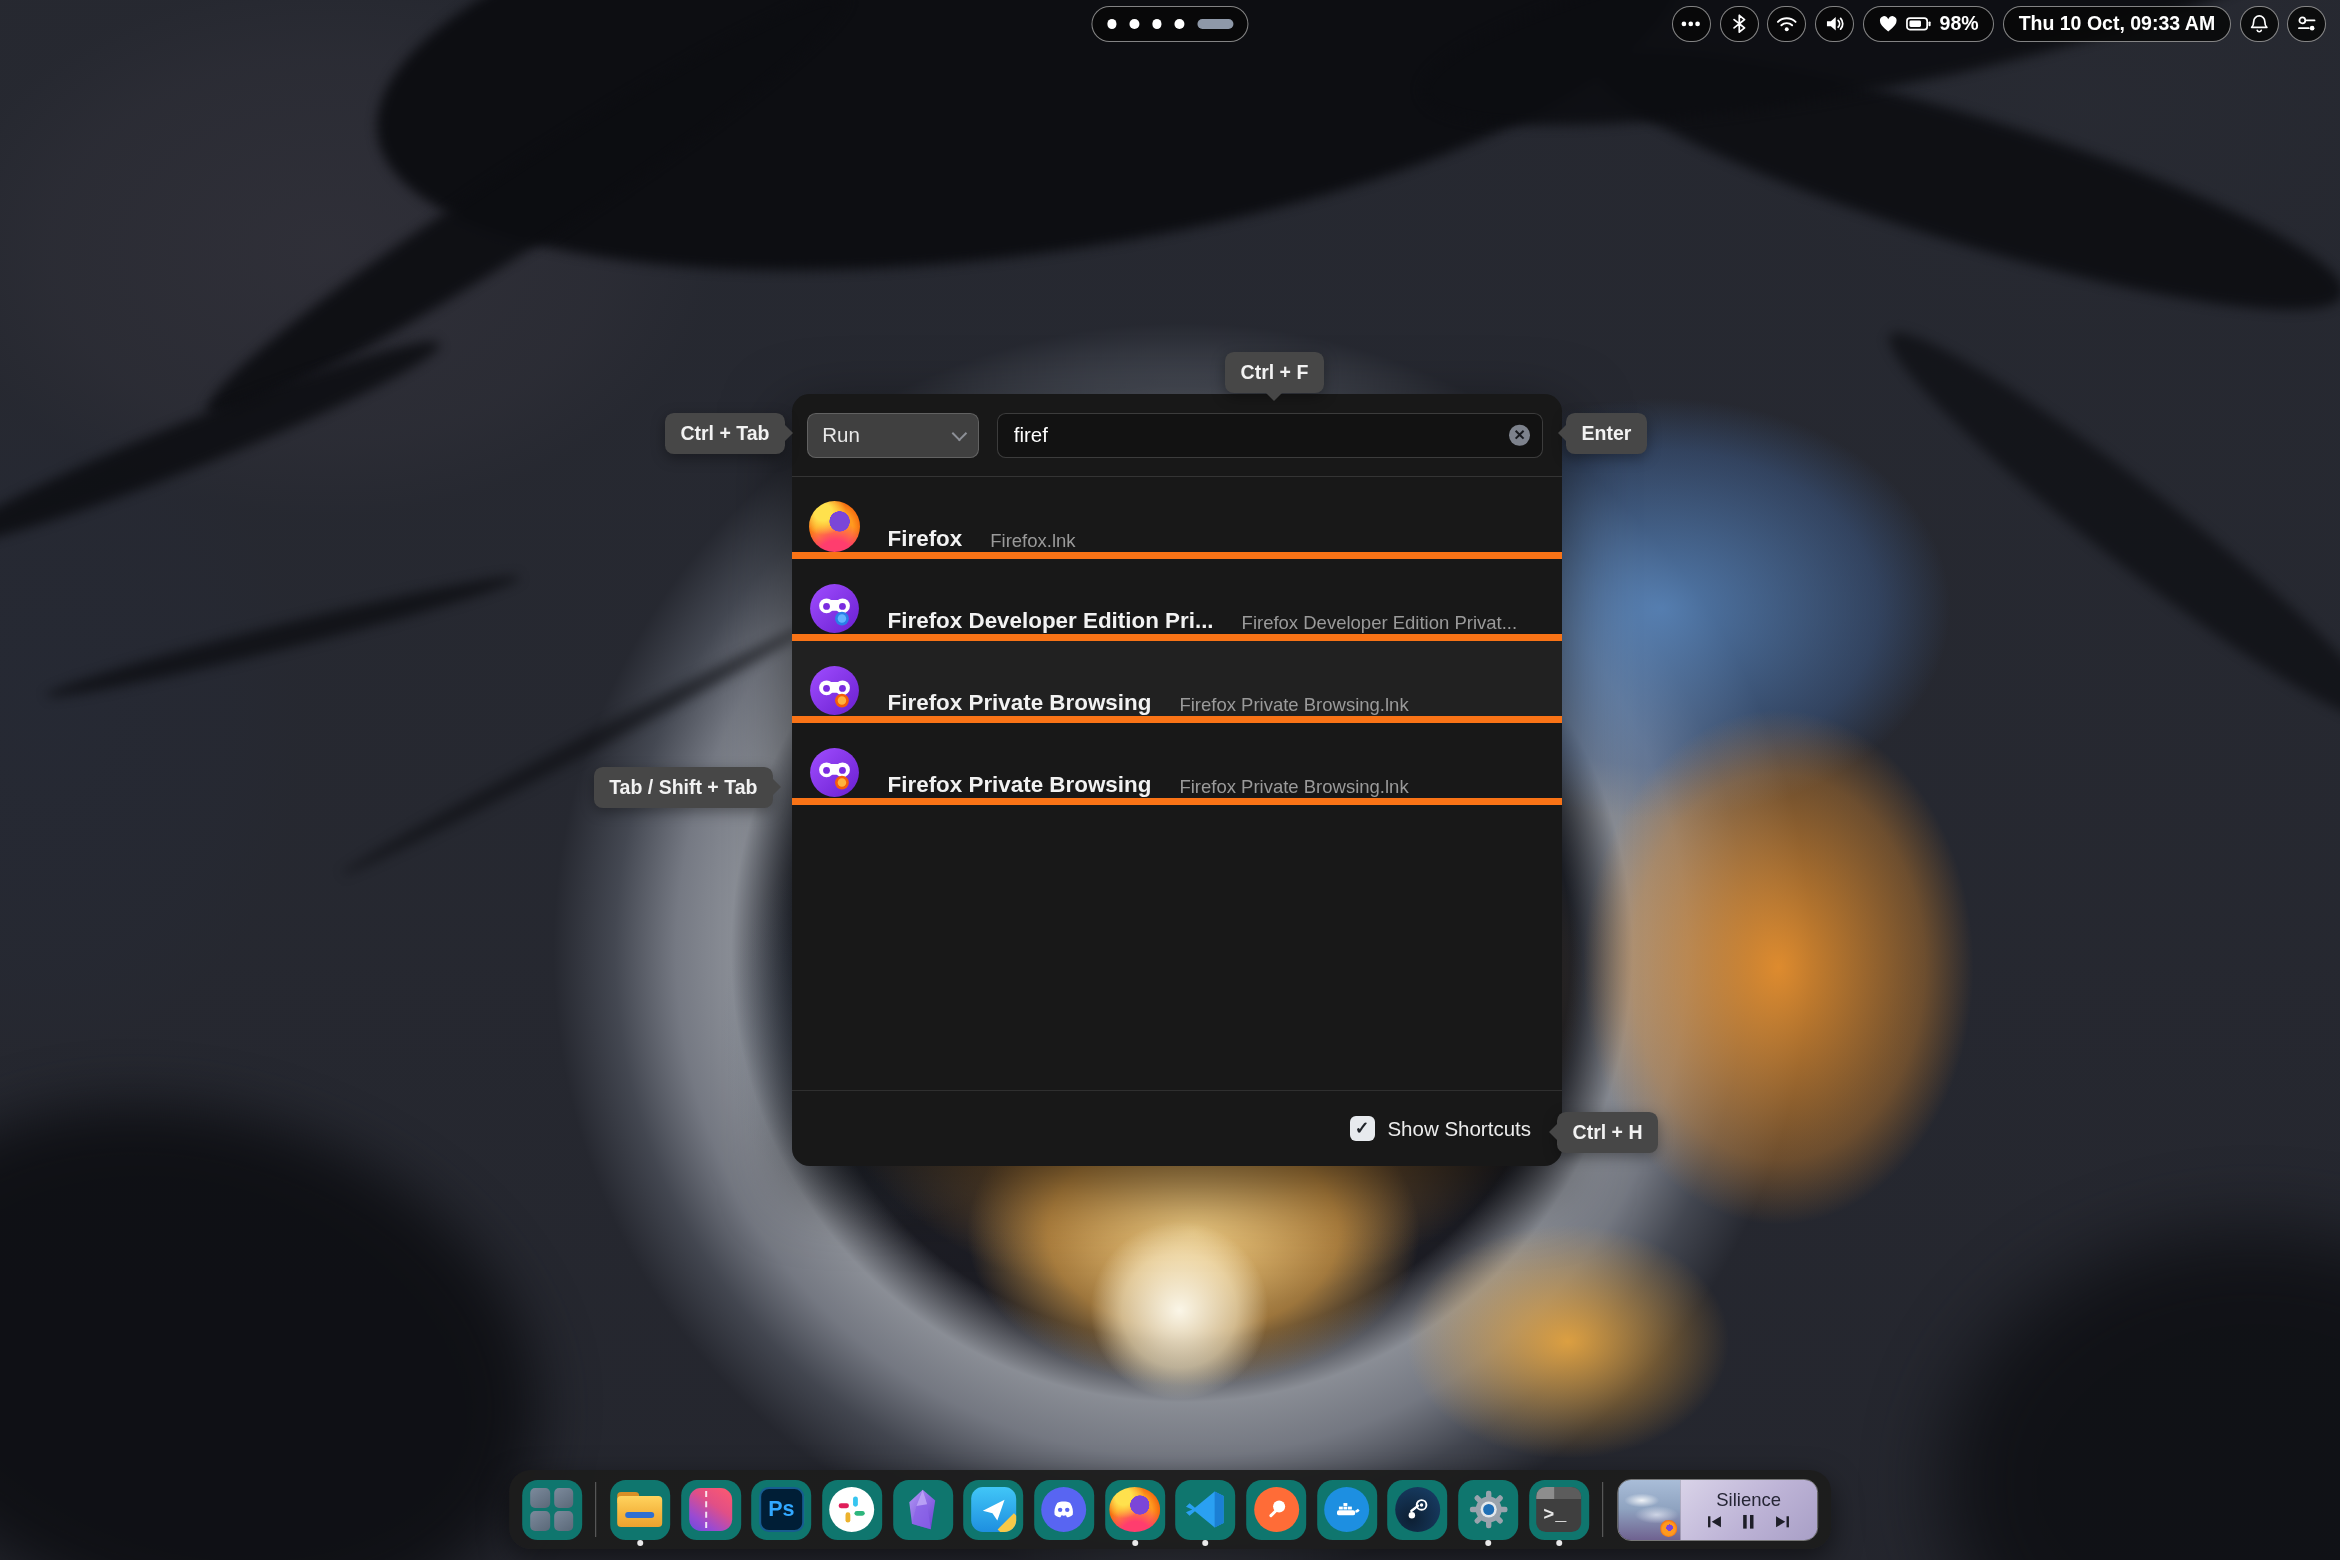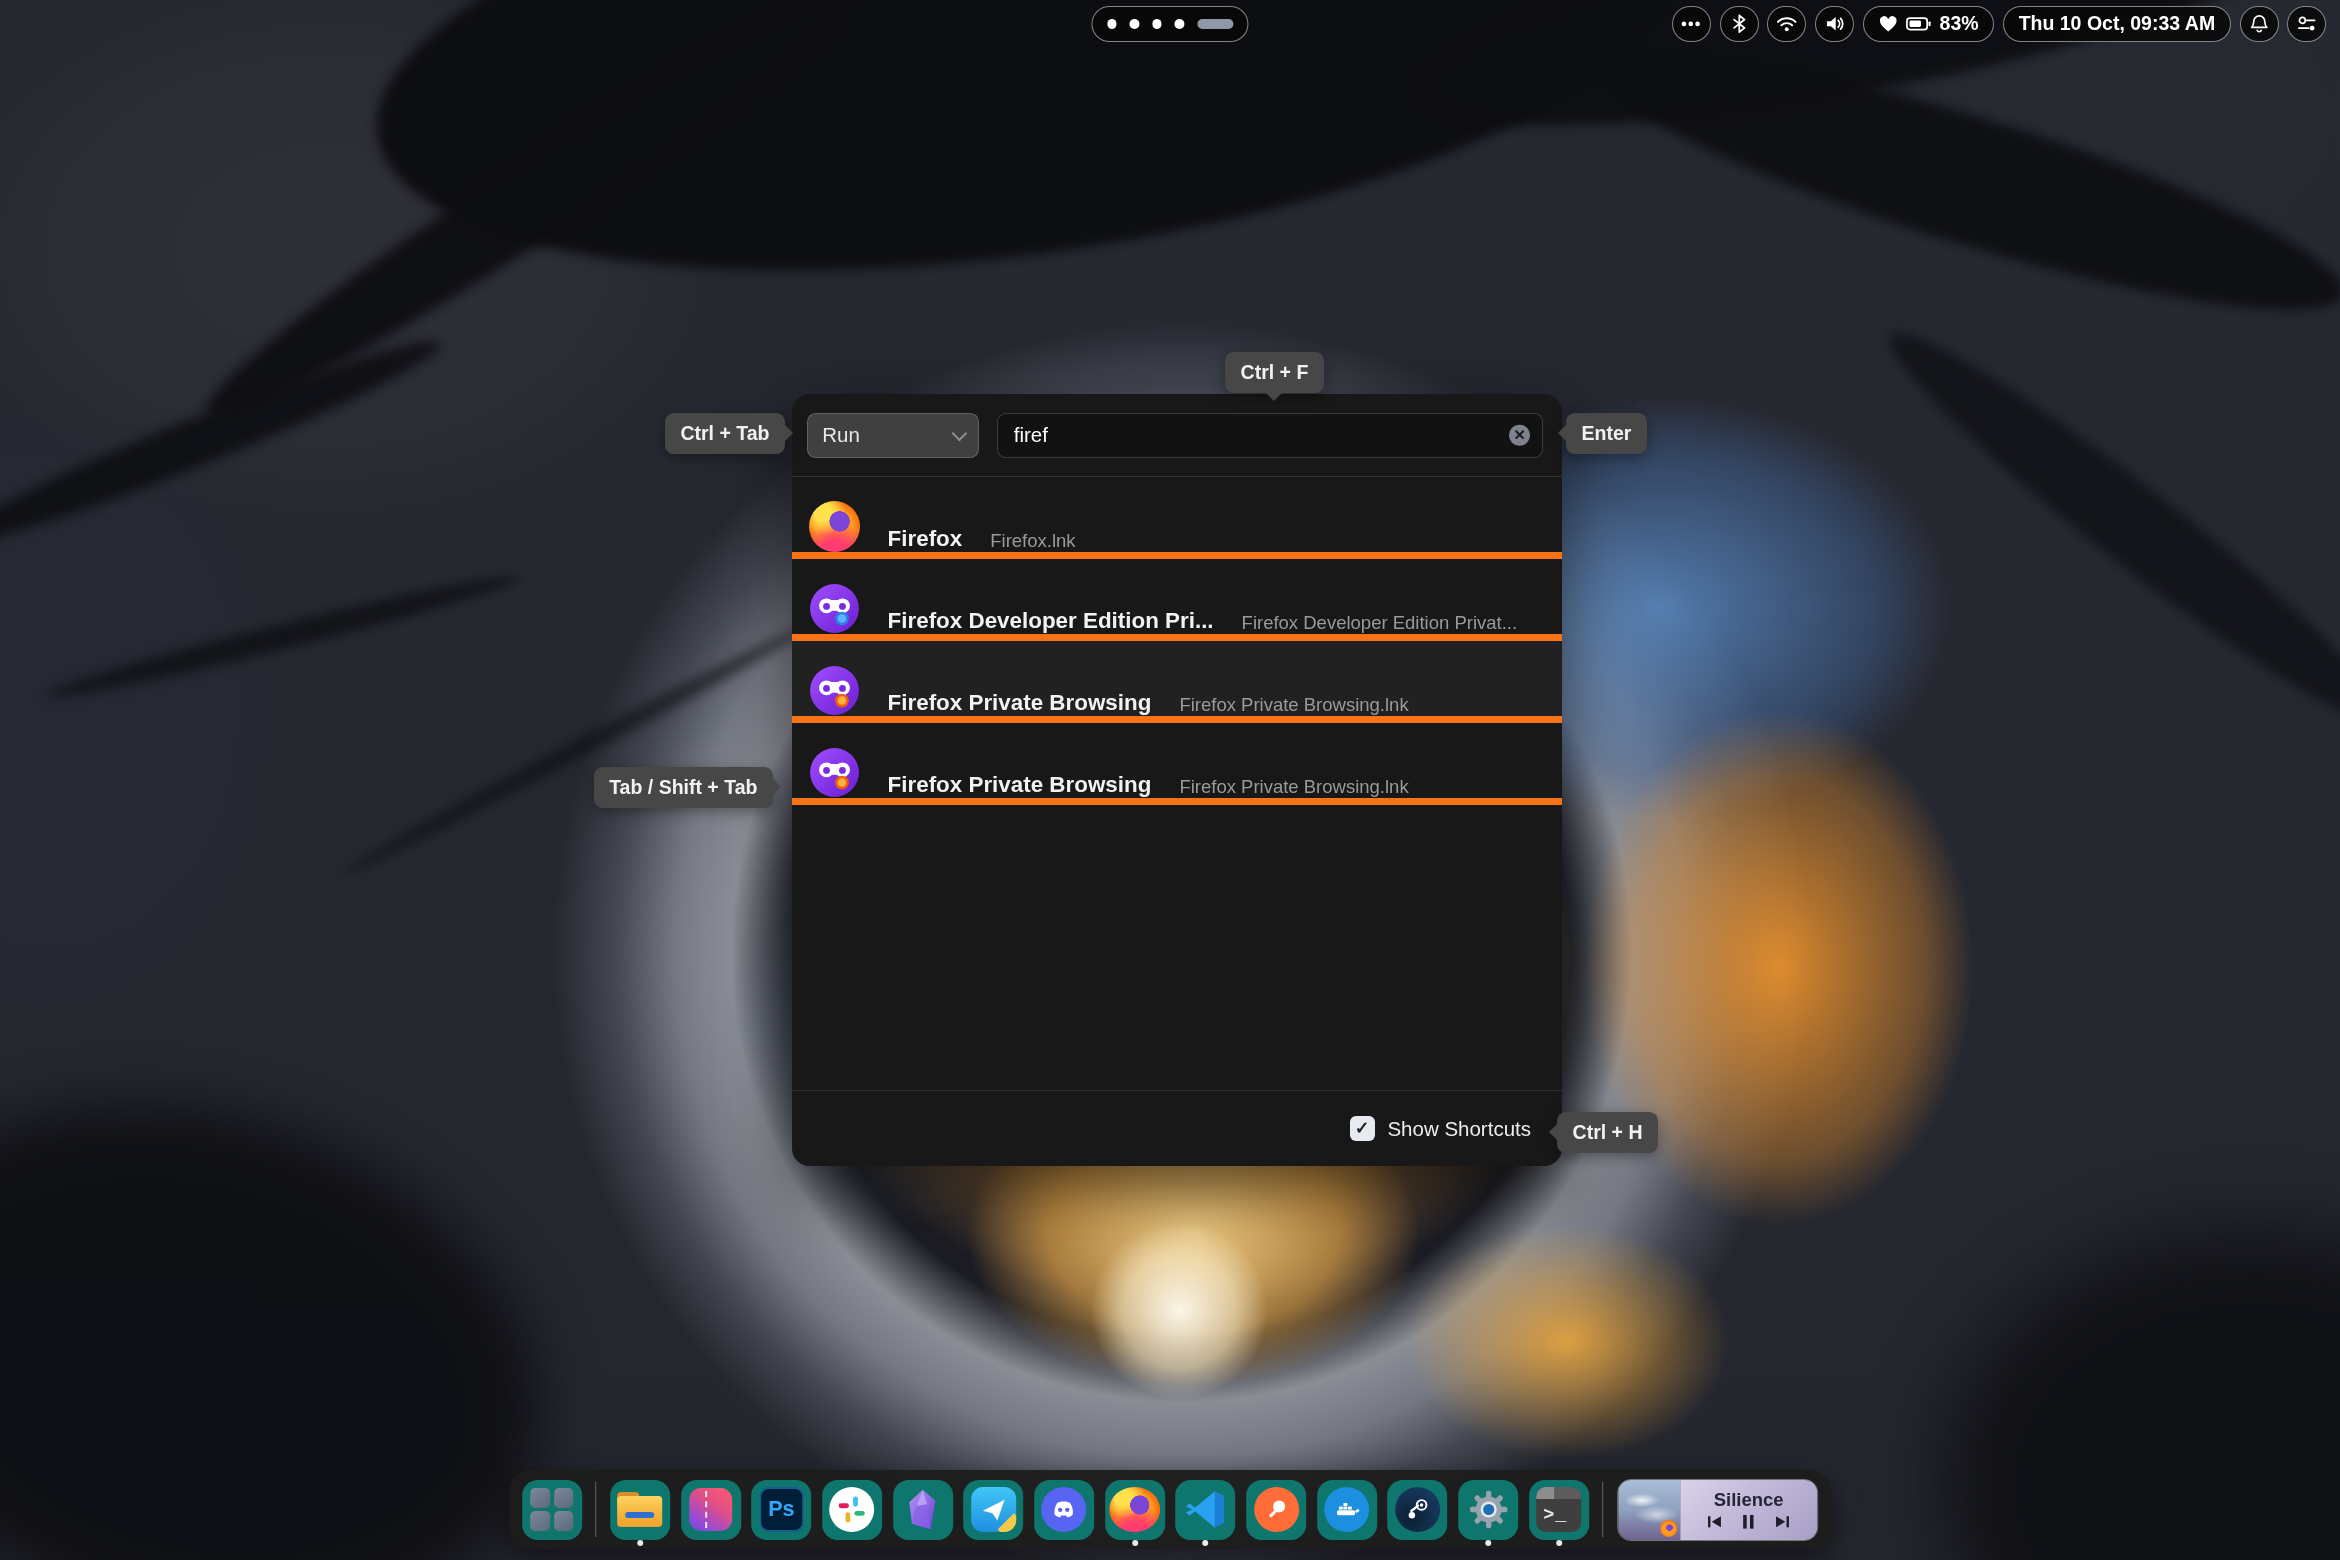--- a/index.html
+++ b/index.html
@@ -165,21 +165,21 @@
   .media-art { width:62px; flex:0 0 62px; position:relative;
     background:
       radial-gradient(ellipse 25px 9.8px at 38% 34%, rgba(255,255,255,.85), rgba(255,255,255,0) 70%),
       radial-gradient(ellipse 29px 11.7px at 62% 58%, rgba(235,238,248,.7), rgba(235,238,248,0) 75%),
       linear-gradient(180deg,#a9bdd8 0%,#8fa3c0 48%,#6f6290 100%); }
   .media-art i { position:absolute; right:2.9px; bottom:2.9px; width:16.6px; height:16.6px; border-radius:50%;
     background:radial-gradient(circle at 55% 45%, #7b46d8 0 24%, rgba(0,0,0,0) 25%),
                radial-gradient(circle at 50% 52%, #ff9a1f 0 52%, #f25c0a 80%); }
   .media-body { flex:1; background:linear-gradient(135deg,#d9d3e8 0%,#bdb3d6 55%,#a89fc6 100%);
     display:flex; flex-direction:column; align-items:center; justify-content:center; gap:2.9px; }
-  .media-title { color:#262636; font-size:18.5px; font-weight:700; }
+  .media-title { color:#262636; font-size:18.5px; font-weight:400; }
   .media-controls { display:flex; align-items:center; gap:19.5px; }
   .mc-btn { display:flex; cursor:pointer; }
 </style>
 </head>
 <body>
 
 <svg width="0" height="0" style="position:absolute">
   <defs>
     <linearGradient id="pbgrad" x1="0" y1="0" x2="1" y2="1">
       <stop offset="0" stop-color="#a04dff"></stop>
@@ -246,21 +246,21 @@
     </div>
     <div class="pill">
       <svg class="sicon" width="18.5" height="16.6" viewBox="0 0 18 16">
           <path d="M9 15 C3.2 10.4 1 7.6 1 4.9 A3.8 3.8 0 0 1 9 3.2 A3.8 3.8 0 0 1 17 4.9 C17 7.6 14.8 10.4 9 15 Z" fill="#fff"></path>
         </svg>
       <svg class="sicon" width="25" height="17.6" viewBox="0 0 26 18">
           <rect x="1" y="3" width="21" height="12" rx="3" fill="none" stroke="#fff" stroke-width="1.8"></rect>
           <rect x="3.6" y="5.6" width="12" height="6.8" rx="1.5" fill="#fff"></rect>
           <rect x="23.4" y="6.5" width="2.2" height="5" rx="1" fill="#fff"></rect>
         </svg>
-      <span>83%</span>
+      <span>98%</span>
     </div>
     <div class="pill">
         <span>Thu 10 Oct, 09:33 AM</span>
       </div>
     <div class="pill iconbtn">
       <svg class="sicon" width="18.5" height="20.5" viewBox="0 0 20 22">
           <path d="M10 2 a6 6 0 0 1 6 6 c0 3.4 1 5.2 2.2 6.4 H1.8 C3 13.2 4 11.4 4 8 a6 6 0 0 1 6-6 Z" fill="none" stroke="#fff" stroke-width="1.8" stroke-linejoin="round"></path>
           <path d="M7.8 17.5 a2.3 2.3 0 0 0 4.4 0" fill="none" stroke="#fff" stroke-width="1.8" stroke-linecap="round"></path>
         </svg>
     </div>

